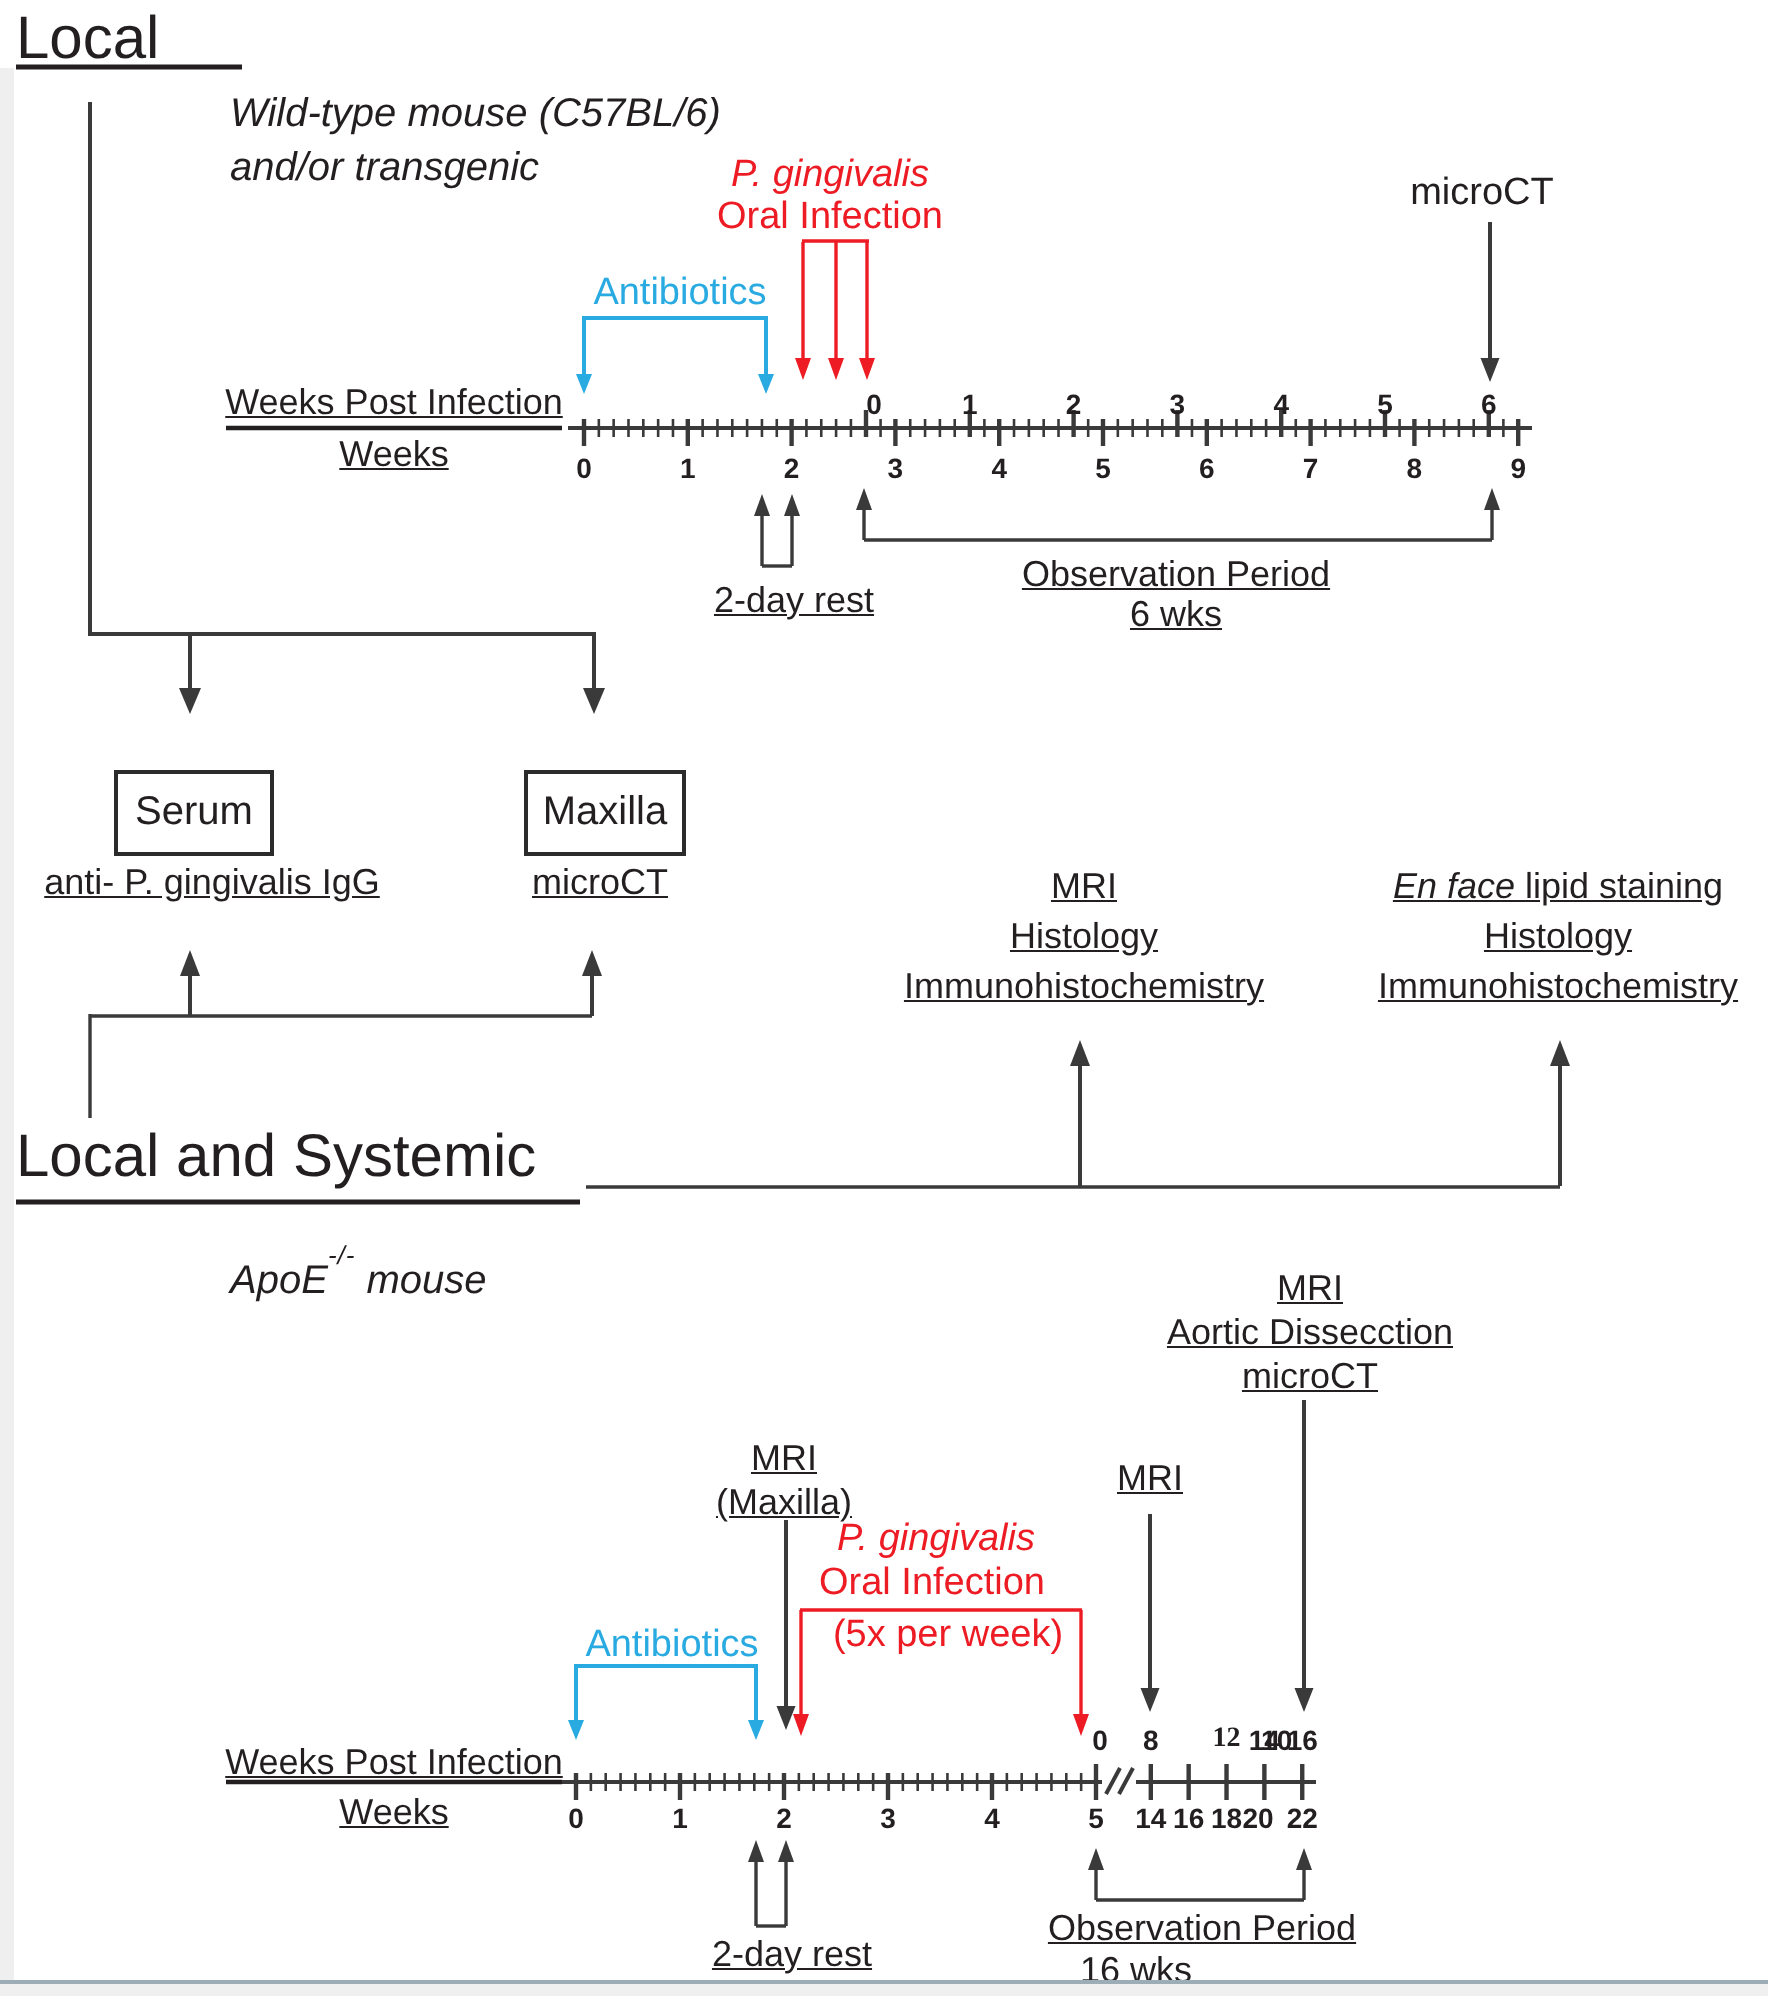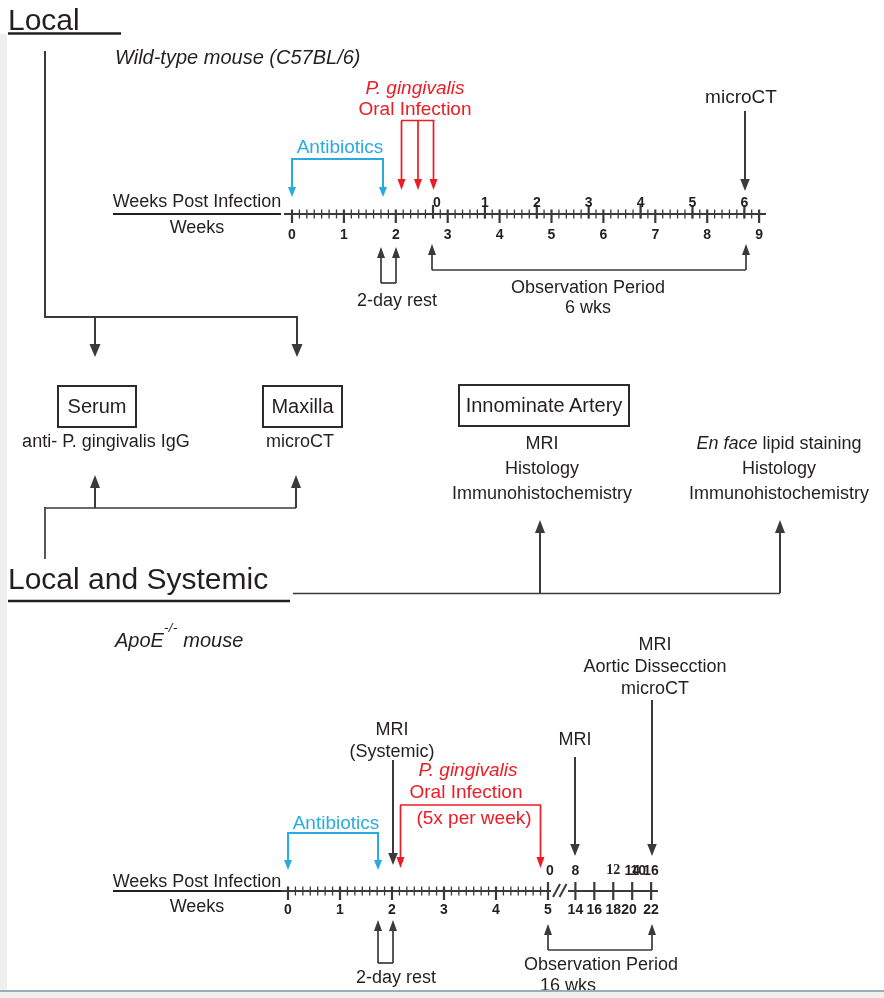--- a/index.html
+++ b/index.html
@@ -5,21 +5,21 @@
   html,body{margin:0;padding:0;}
   #stage{
     position:relative;width:884px;height:998px;background:#ffffff;overflow:hidden;
     font-family:"Liberation Sans", sans-serif;color:#231F20;
   }
   .lbl{position:absolute;white-space:nowrap;color:#231F20;line-height:1.15;}
   .ctr{transform:translateX(-50%);text-align:right;}
   .s30{font-size:30px;}
   .s20{font-size:20px;font-style:italic;}
   .s19{font-size:19px;}
-  .s18{font-size:18px;}
+  .s18{font-size:18px;text-decoration:underline;}
   .it{font-style:italic;}
   .red{color:var(--red);}
   .cyan{color:var(--cyan);}
   .box{
     position:absolute;border:2px solid #2b2b2b;background:#ffffff;
     display:flex;align-items:center;justify-content:center;font-size:20px;
   }
   .num{
     position:absolute;font-size:14px;font-weight:bold;transform:translateX(-50%);
     white-space:nowrap;color:#231F20;
@@ -224,20 +224,21 @@
       <line x1="548" y1="950" x2="548" y2="932" stroke="#3a3a3a" stroke-width="1.7"></line>
       <polygon points="548,924 552,935 544,935" fill="#3a3a3a"></polygon>
       <line x1="652" y1="950" x2="652" y2="932" stroke="#3a3a3a" stroke-width="1.7"></line>
       <polygon points="652,924 656,935 648,935" fill="#3a3a3a"></polygon>
     </svg>
 
   <div class="lbl s30" style="left:8px;top:3px">Local</div>
 
   <div class="lbl s20" style="left:115px;top:44px;line-height:27px">
     <div>Wild-type mouse (C57BL/6)</div>
+    <div>and/or transgenic</div>
   </div>
 
   <div class="lbl s19 red it ctr" style="left:415px;top:77px">P. gingivalis</div>
   <div class="lbl s19 red ctr" style="left:415px;top:98px">Oral Infection</div>
 
   <div class="lbl s19 cyan ctr" style="left:340px;top:136px">Antibiotics</div>
 
   <div class="lbl s19 ctr" style="left:741px;top:86px">microCT</div>
 
   <div class="lbl s18 ctr" style="left:197px;top:191px">Weeks Post Infection</div>
@@ -251,37 +252,34 @@
   <div class="box" style="left:57px;top:385px;width:76px;height:39px">
     <span>Serum</span>
   </div>
   <div class="lbl s18 ctr" style="left:106px;top:431px">anti- P. gingivalis IgG</div>
 
   <div class="box" style="left:262px;top:385px;width:77px;height:39px">
     <span>Maxilla</span>
   </div>
   <div class="lbl s18 ctr" style="left:300px;top:431px">microCT</div>
 
-  <div class="box" style="left:458px;top:384px;width:168px;height:39px">
-    <span>Innominate Artery</span>
-  </div>
   <div class="lbl s18 ctr" style="left:542px;top:433px">MRI</div>
   <div class="lbl s18 ctr" style="left:542px;top:458px">Histology</div>
   <div class="lbl s18 ctr" style="left:542px;top:483px">Immunohistochemistry</div>
 
   <div class="lbl s18 ctr" style="left:779px;top:433px"><span class="it">En face</span><span> lipid staining</span></div>
   <div class="lbl s18 ctr" style="left:779px;top:458px">Histology</div>
   <div class="lbl s18 ctr" style="left:779px;top:483px">Immunohistochemistry</div>
 
   <div class="lbl s30" style="left:8px;top:562px">Local and Systemic</div>
 
   <div class="lbl s20" style="left:115px;top:628px"><span>ApoE</span><sup class="gene">-/-</sup><span> mouse</span></div>
 
   <div class="lbl s18 ctr" style="left:392px;top:719px">MRI</div>
-  <div class="lbl s18 ctr" style="left:392px;top:741px">(Systemic)</div>
+  <div class="lbl s18 ctr" style="left:392px;top:741px">(Maxilla)</div>
 
   <div class="lbl s19 red it ctr" style="left:468px;top:759px">P. gingivalis</div>
   <div class="lbl s19 red ctr" style="left:466px;top:781px">Oral Infection</div>
   <div class="lbl s19 red ctr" style="left:474px;top:807px">(5x per week)</div>
 
   <div class="lbl s19 cyan ctr" style="left:336px;top:812px">Antibiotics</div>
 
   <div class="lbl s18 ctr" style="left:575px;top:729px">MRI</div>
 
   <div class="lbl s18 ctr" style="left:655px;top:634px">MRI</div>

